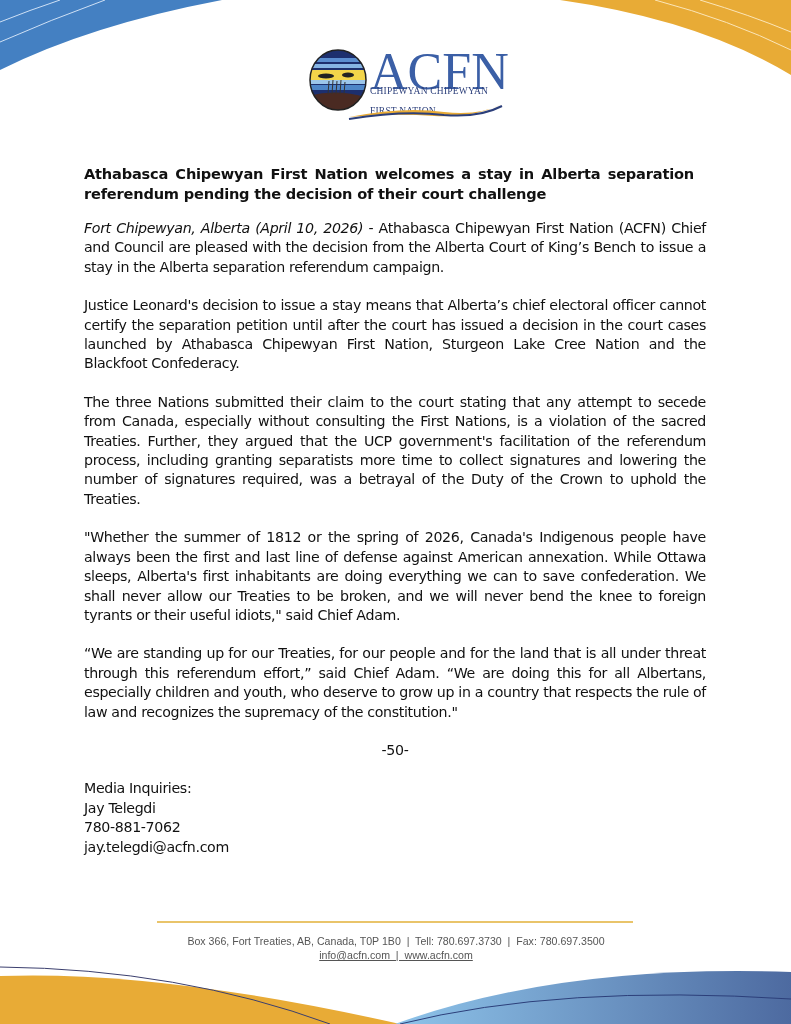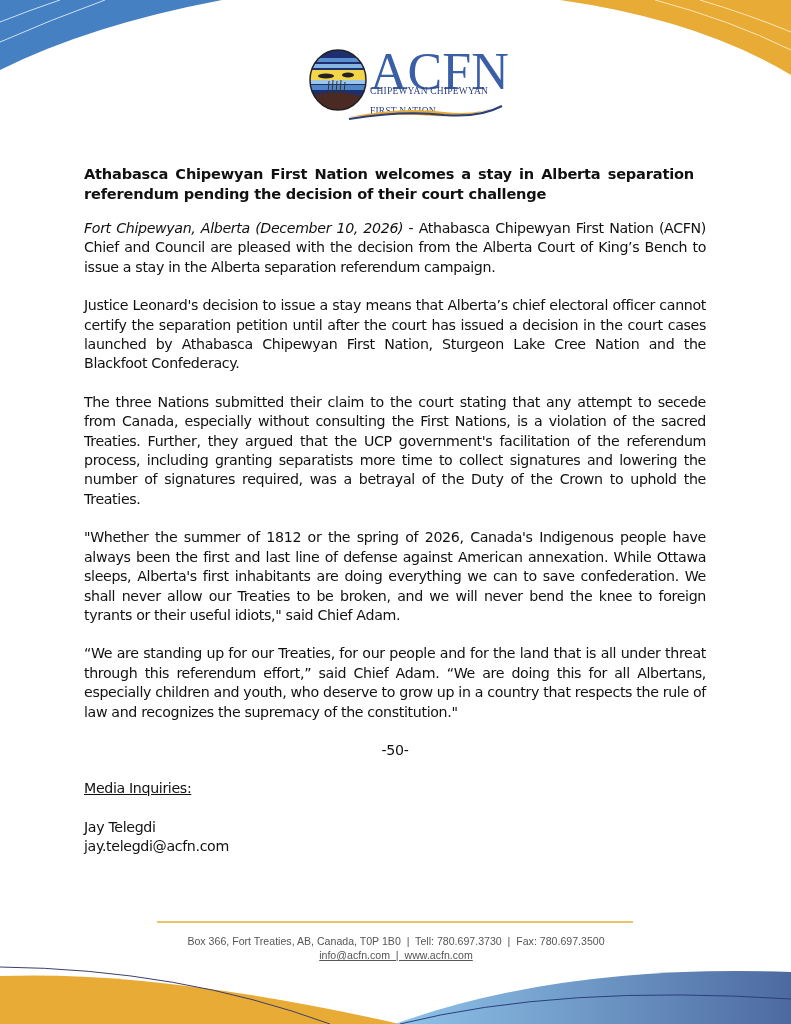--- a/index.html
+++ b/index.html
@@ -76,29 +76,30 @@
   <div class="logo-text-sm" style="top:40px;">CHIPEWYAN CHIPEWYAN</div>
   <div class="logo-text-sm" style="top:60px;text-align:right;">FIRST NATION</div>
   <svg width="160" height="16" viewBox="0 0 160 16" style="position:absolute;left:36px;top:58px;">
     <path d="M5,13 Q60,2 100,8 Q135,12 158,0 Q130,14 90,12 Q50,9 5,13 Z" fill="#e8ab36"></path>
     <path d="M5,15 Q60,6 100,11 Q135,14 158,2" stroke="#2c3f7a" stroke-width="2" fill="none"></path>
   </svg>
 </div>
 
 <div class="content">
   <div class="headline">Athabasca Chipewyan First Nation welcomes a stay in Alberta separation referendum pending the decision of their court challenge</div>
-  <p><span class="ital">Fort Chipewyan, Alberta (December 10, 2026)</span><span> - Athabasca Chipewyan First Nation (ACFN) Chief and Council are pleased with the decision from the Alberta Court of King’s Bench to issue a stay in the Alberta separation referendum campaign.</span></p>
+  <p><span class="ital">Fort Chipewyan, Alberta (April 10, 2026)</span><span> - Athabasca Chipewyan First Nation (ACFN) Chief and Council are pleased with the decision from the Alberta Court of King’s Bench to issue a stay in the Alberta separation referendum campaign.</span></p>
   <p>Justice Leonard's decision to issue a stay means that Alberta’s chief electoral officer cannot certify the separation petition until after the court has issued a decision in the court cases launched by Athabasca Chipewyan First Nation, Sturgeon Lake Cree Nation and the Blackfoot Confederacy.</p>
   <p>The three Nations submitted their claim to the court stating that any attempt to secede from Canada, especially without consulting the First Nations, is a violation of the sacred Treaties. Further, they argued that the UCP government's facilitation of the referendum process, including granting separatists more time to collect signatures and lowering the number of signatures required, was a betrayal of the Duty of the Crown to uphold the Treaties.</p>
   <p>"Whether the summer of 1812 or the spring of 2026, Canada's Indigenous people have always been the first and last line of defense against American annexation. While Ottawa sleeps, Alberta's first inhabitants are doing everything we can to save confederation. We shall never allow our Treaties to be broken, and we will never bend the knee to foreign tyrants or their useful idiots," said Chief Adam.</p>
   <p>“We are standing up for our Treaties, for our people and for the land that is all under threat through this referendum effort,” said Chief Adam.  “We are doing this for all Albertans, especially children and youth, who deserve to grow up in a country that respects the rule of law and recognizes the supremacy of the constitution."</p>
   <div class="thirty">-50-</div>
   <div class="contact">
-    <p style="margin-bottom:19px;text-decoration:underline;">Media Inquiries:</p>
+    <p style="">Media Inquiries:</p>
     <p>Jay Telegdi</p>
+    <p>780-881-7062</p>
     <p>jay.telegdi@acfn.com</p>
   </div>
 </div>
 
 <div class="footer-line"></div>
 <div class="footer-text">
   <div style="white-space:pre;">Box 366, Fort Treaties, AB, Canada, T0P 1B0  |  Tell: 780.697.3730  |  Fax: 780.697.3500</div>
   <div style="white-space:pre;text-decoration:underline;">info@acfn.com  |  www.acfn.com</div>
 </div>
 

